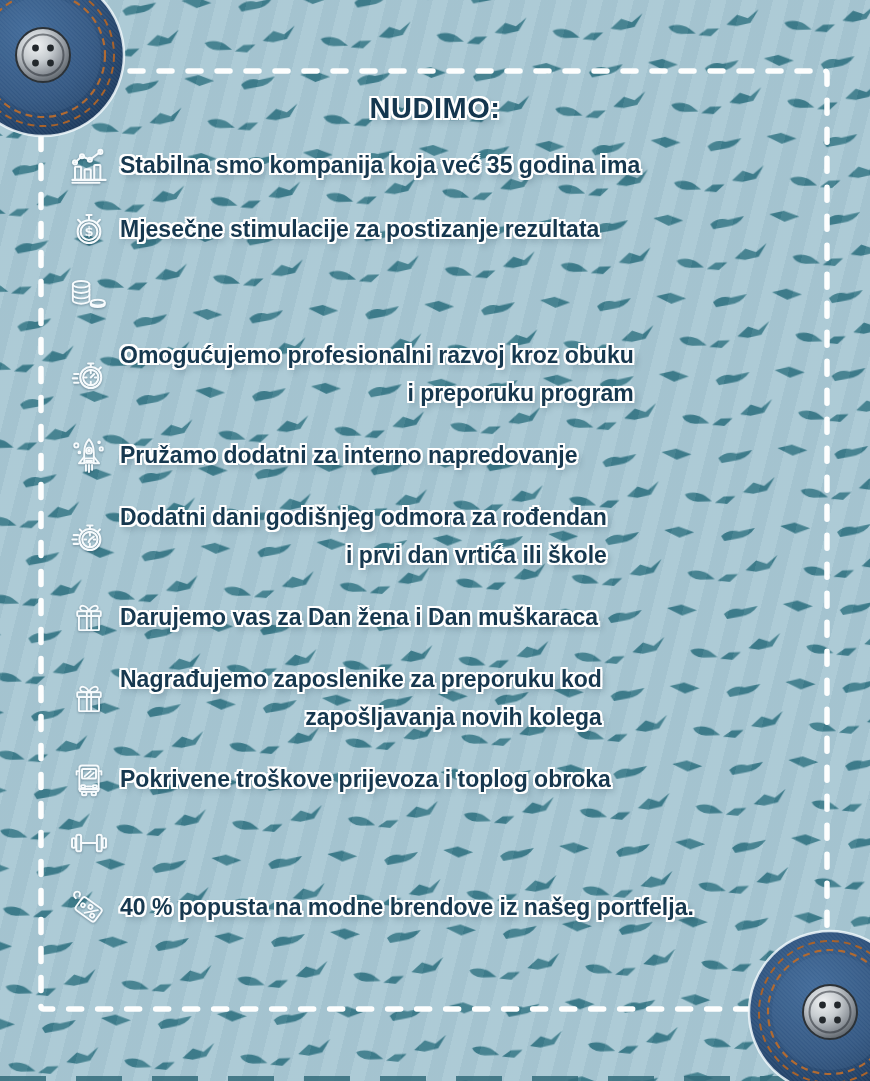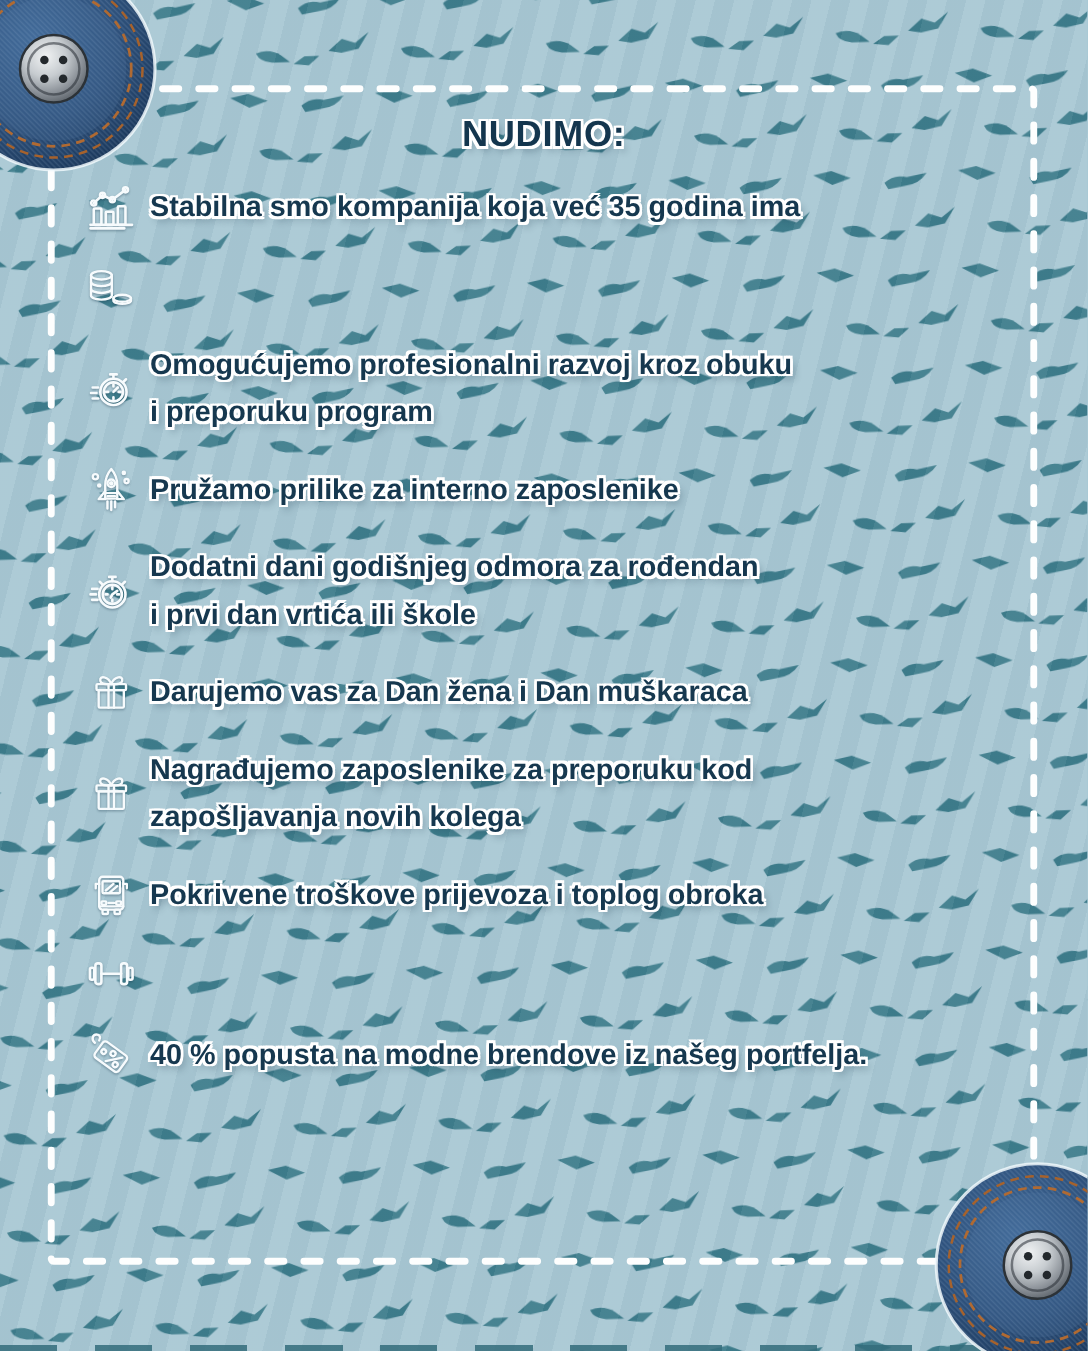--- a/index.html
+++ b/index.html
@@ -8,21 +8,21 @@
   .page{position:absolute;inset:0;width:870px;height:1081px;overflow:hidden;text-decoration:underline;}
   .bg{position:absolute;left:0;top:0;z-index:0;}
   .weave{position:absolute;inset:0;z-index:1;pointer-events:none;
     background:repeating-linear-gradient(104deg,rgba(255,255,255,.05) 0 15px,rgba(25,60,80,.035) 15px 30px);}
   .stitch-border{position:absolute;left:0;top:0;z-index:2;}
   .content{position:absolute;left:40px;top:0;width:790px;z-index:3;}
   .title{margin:90px 0 0;text-align:center;font-size:29px;line-height:36px;font-weight:800;
     letter-spacing:.5px;color:#14364e;
     text-shadow:-2px -2px 0 #fff,2px -2px 0 #fff,-2px 2px 0 #fff,2px 2px 0 #fff,
       -2px 0 0 #fff,2px 0 0 #fff,0 -2px 0 #fff,0 2px 0 #fff,3px 4px 6px rgba(20,45,65,.35);}
-  .items{margin:18px 0 0 26px;display:flex;flex-direction:column;gap:22px;}
+  .items{margin:18px 0 0 26px;display:flex;flex-direction:column;gap:22px;text-align:right;}
   .benefit-item{display:flex;align-items:center;gap:8px;}
   .benefit-icon{flex:0 0 46px;width:46px;display:flex;justify-content:center;align-items:center;}
   .benefit-icon svg{stroke:#f7fbfd;filter:drop-shadow(0 1px 1px rgba(25,55,75,.4));}
   .benefit-text{display:flex;flex-direction:column;}
   .benefit-line{font-size:23px;line-height:38px;font-weight:700;color:#16384f;white-space:nowrap;
     text-shadow:-2px -2px 0 #fff,2px -2px 0 #fff,-2px 2px 0 #fff,2px 2px 0 #fff,
       -2px 0 0 #fff,2px 0 0 #fff,0 -2px 0 #fff,0 2px 0 #fff,3px 4px 6px rgba(20,45,65,.35);}
   .denim-btn{position:absolute;z-index:4;}
   .denim-btn.tl{left:-57px;top:-45px;}
   .denim-btn.br{left:730px;top:912px;}
@@ -225,20 +225,30 @@
               <use href="#sym-bar-chart-growth"></use>
             </svg>
           </div>
           <div class="benefit-text">
             <div class="benefit-line">Stabilna smo kompanija koja već 35 godina ima</div>
           </div>
         </div>
         <div class="benefit-item">
           <div class="benefit-icon">
             <svg width="42" height="42" viewBox="0 0 48 48">
+              <use href="#sym-dollar-stopwatch"></use>
+            </svg>
+          </div>
+          <div class="benefit-text">
+            <div class="benefit-line">Mjesečne stimulacije za postizanje rezultata</div>
+          </div>
+        </div>
+        <div class="benefit-item">
+          <div class="benefit-icon">
+            <svg width="42" height="42" viewBox="0 0 48 48">
               <use href="#sym-coins-stack"></use>
             </svg>
           </div>
         </div>
         <div class="benefit-item">
           <div class="benefit-icon">
             <svg width="42" height="42" viewBox="0 0 48 48">
               <use href="#sym-stopwatch"></use>
             </svg>
           </div>
@@ -247,21 +257,21 @@
             <div class="benefit-line">i preporuku program</div>
           </div>
         </div>
         <div class="benefit-item">
           <div class="benefit-icon">
             <svg width="42" height="42" viewBox="0 0 48 48">
               <use href="#sym-rocket"></use>
             </svg>
           </div>
           <div class="benefit-text">
-            <div class="benefit-line">Pružamo prilike za interno zaposlenike</div>
+            <div class="benefit-line">Pružamo dodatni za interno napredovanje</div>
           </div>
         </div>
         <div class="benefit-item">
           <div class="benefit-icon">
             <svg width="42" height="42" viewBox="0 0 48 48">
               <use href="#sym-timer"></use>
             </svg>
           </div>
           <div class="benefit-text">
             <div class="benefit-line">Dodatni dani godišnjeg odmora za rođendan</div>

